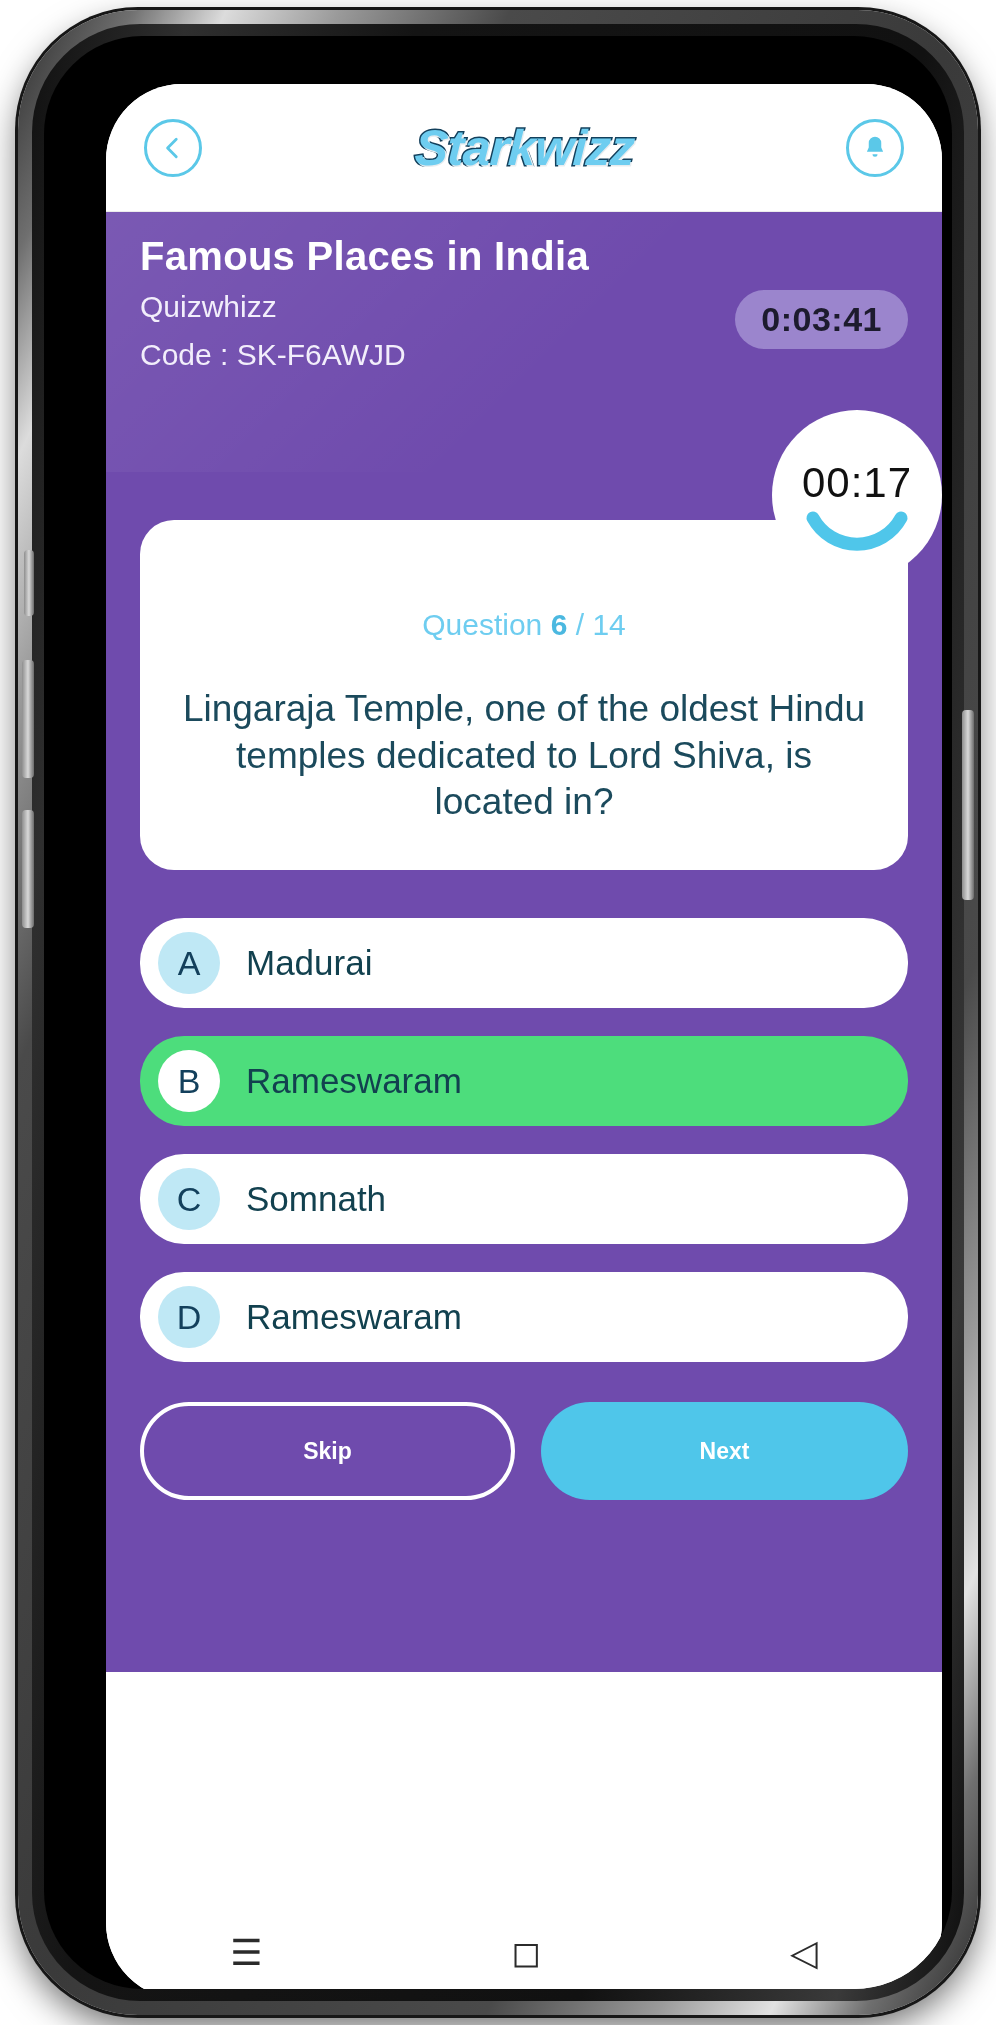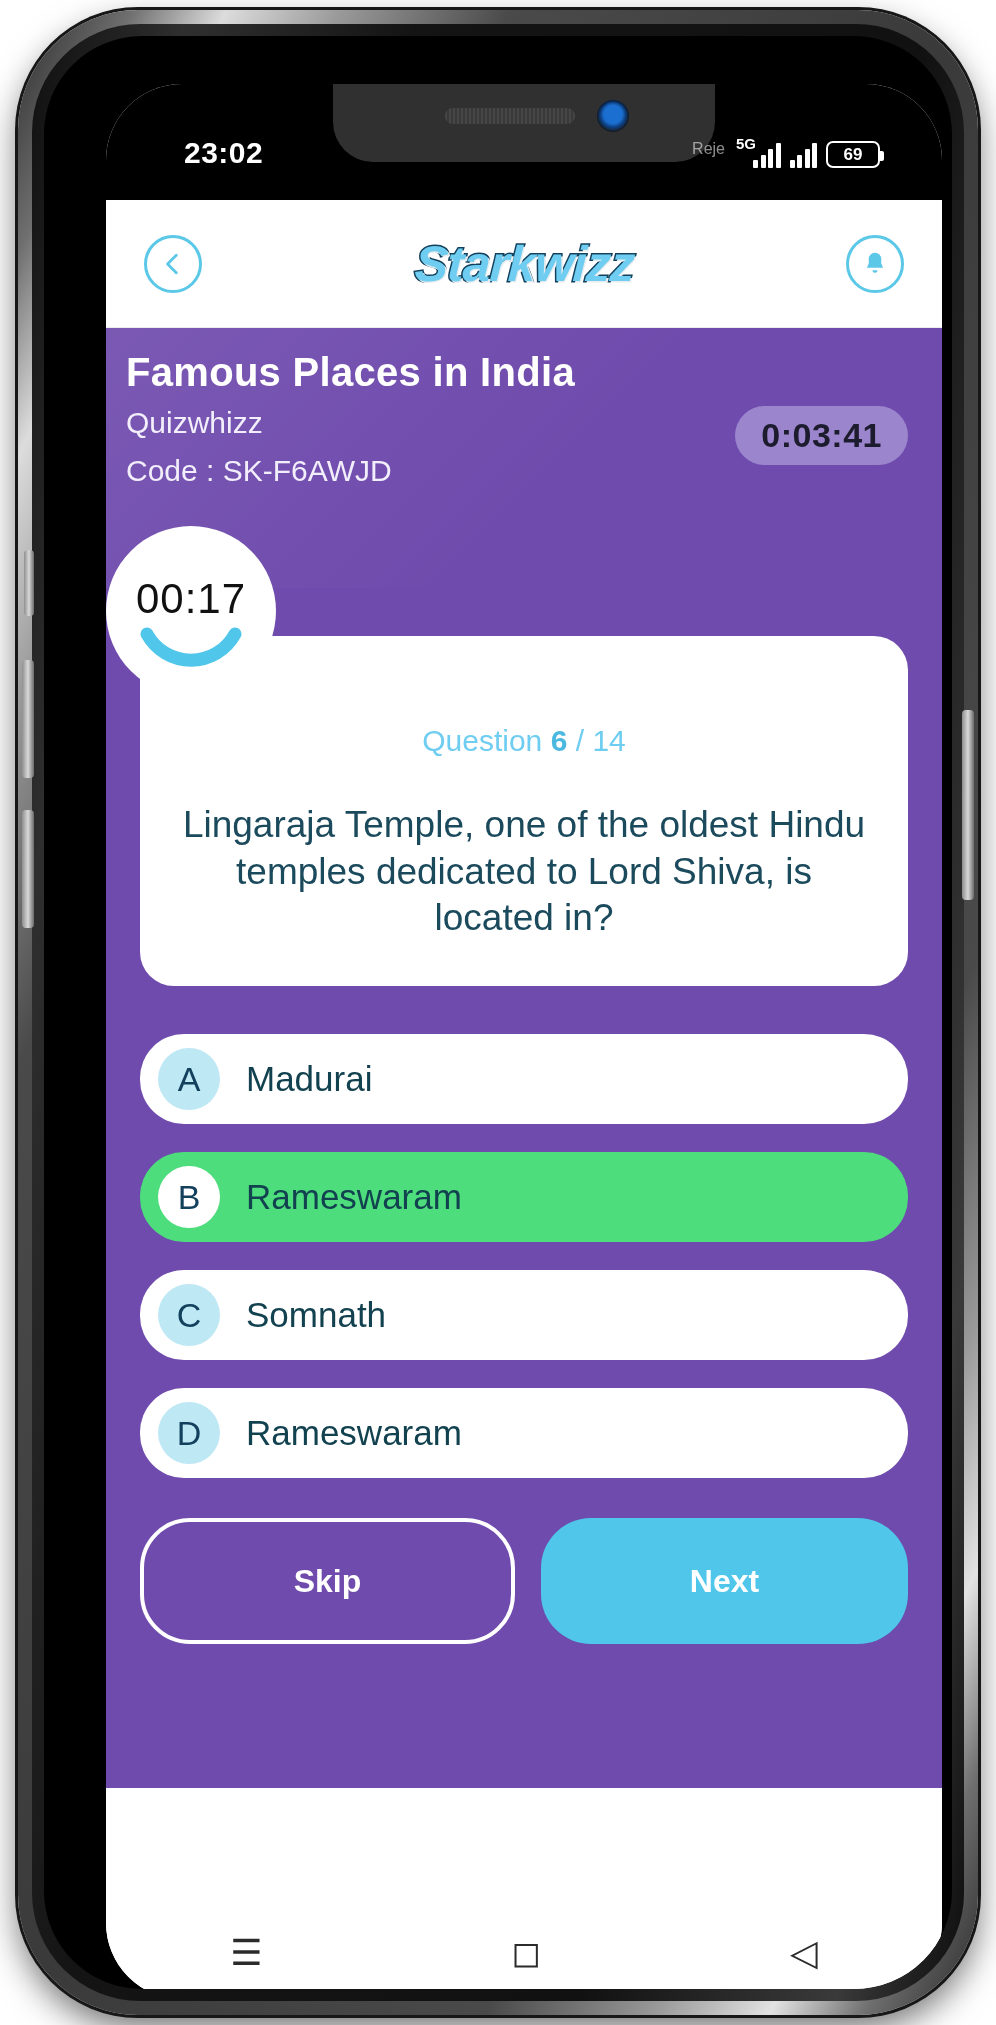--- a/index.html
+++ b/index.html
@@ -106,31 +106,31 @@
   }
 
   
   .quiz-body {
     background:#6f4bad; min-height:1460px; position:relative; padding:0 0 20px;
   }
   .quiz-body::before{
     content:""; position:absolute; left:0; top:0; width:100%; height:260px;
     background:linear-gradient(135deg,rgba(255,255,255,.08) 0%,rgba(255,255,255,0) 55%);
   }
-  .quiz-head { padding:22px 20px 0; position:relative; }
+  .quiz-head { padding:22px 34px 0; position:relative; }
   .quiz-title { color:#fff; font-size:40px; font-weight:bold; letter-spacing:.3px; }
   .quiz-sub { color:#f2eefb; font-size:30px; margin-top:8px; line-height:1.32; }
   .timer-pill {
     position:absolute; right:34px; top:78px;
     background:#9b85cd; color:#1d1b2e; font-size:34px; font-weight:bold;
     padding:10px 26px; border-radius:34px; letter-spacing:.5px;
   }
 
   
-  .countdown-wrap { display:flex; justify-content:flex-start; margin-top:36px; position:relative; z-index:3; }
+  .countdown-wrap { display:flex; justify-content:flex-end; margin-top:36px; position:relative; z-index:3; }
   .countdown {
     width:170px; height:170px; border-radius:50%; background:#fff;
     display:flex; align-items:center; justify-content:center; position:relative;
   }
   .countdown-text { font-size:42px; color:#111; font-weight:normal; letter-spacing:1px; position:relative; top:-12px;}
   .countdown svg { position:absolute; left:0; top:0; }
 
   
   .q-card {
     background:#fff; margin:-60px 34px 0; border-radius:34px;
@@ -151,22 +151,22 @@
     width:62px; height:62px; border-radius:50%; background:#bfe8f5;
     display:flex; align-items:center; justify-content:center;
     font-size:34px; color:#13405c; flex:0 0 auto;
   }
   .option.selected .opt-letter { background:#fff; }
   .opt-label { font-size:35px; color:#12414f; }
 
   
   .footer-btns { display:flex; gap:26px; margin:40px 34px 0; }
   .btn {
-    flex:1; height:126px; border-radius:50px; display:flex; align-items:center; justify-content:center;
-    font-size:32px; font-weight:bold;
+    flex:1; height:98px; border-radius:50px; display:flex; align-items:center; justify-content:center;
+    font-size:23px; font-weight:bold;
   }
   .btn-skip { border:4px solid #fff; color:#fff; }
   .btn-next { background:#4fc6ea; color:#fff; }
 
   
   .navbar {
     position:absolute; left:0; bottom:0; width:100%; height:92px; background:#fff;
     display:flex; align-items:center; justify-content:space-around; color:#2b2b2b;
   }
   .navbar span { font-size:36px; line-height:1; }
@@ -177,46 +177,20 @@
 <div class="phone-shell">
   <div class="phone-inner-ring"></div>
   <div class="btn-side btn-left-1"></div>
   <div class="btn-side btn-left-2"></div>
   <div class="btn-side btn-left-3"></div>
   <div class="btn-side btn-right-1"></div>
 
   <div class="bezel">
     <div class="screen">
 
-      <div class="statusbar">
-        <div class="notch">
-          <div class="notch-speaker"></div>
-          <div class="notch-cam"></div>
-        </div>
-        <div class="sb-time">23:02</div>
-        <div class="sb-right">
-          <div class="sb-carrier">Reje</div>
-          <div class="net-5g">5G</div>
-          <div class="bars">
-              <i></i>
-              <i></i>
-              <i></i>
-              <i></i>
-            </div>
-          <div class="bars">
-              <i></i>
-              <i></i>
-              <i></i>
-              <i></i>
-            </div>
-          <div class="battery">
-            <span>69</span>
-          </div>
-        </div>
-      </div>
 
       <div class="app-header">
         <div class="circle-btn">
           <svg width="26" height="26" viewBox="0 0 24 24">
             <path d="M15 4 L7 12 L15 20" fill="none" stroke="#5bc8e8" stroke-width="2.6" stroke-linecap="round" stroke-linejoin="round"></path>
           </svg>
         </div>
         <div class="logo">Starkwizz</div>
         <div class="circle-btn">
           <svg width="30" height="30" viewBox="0 0 24 24">

